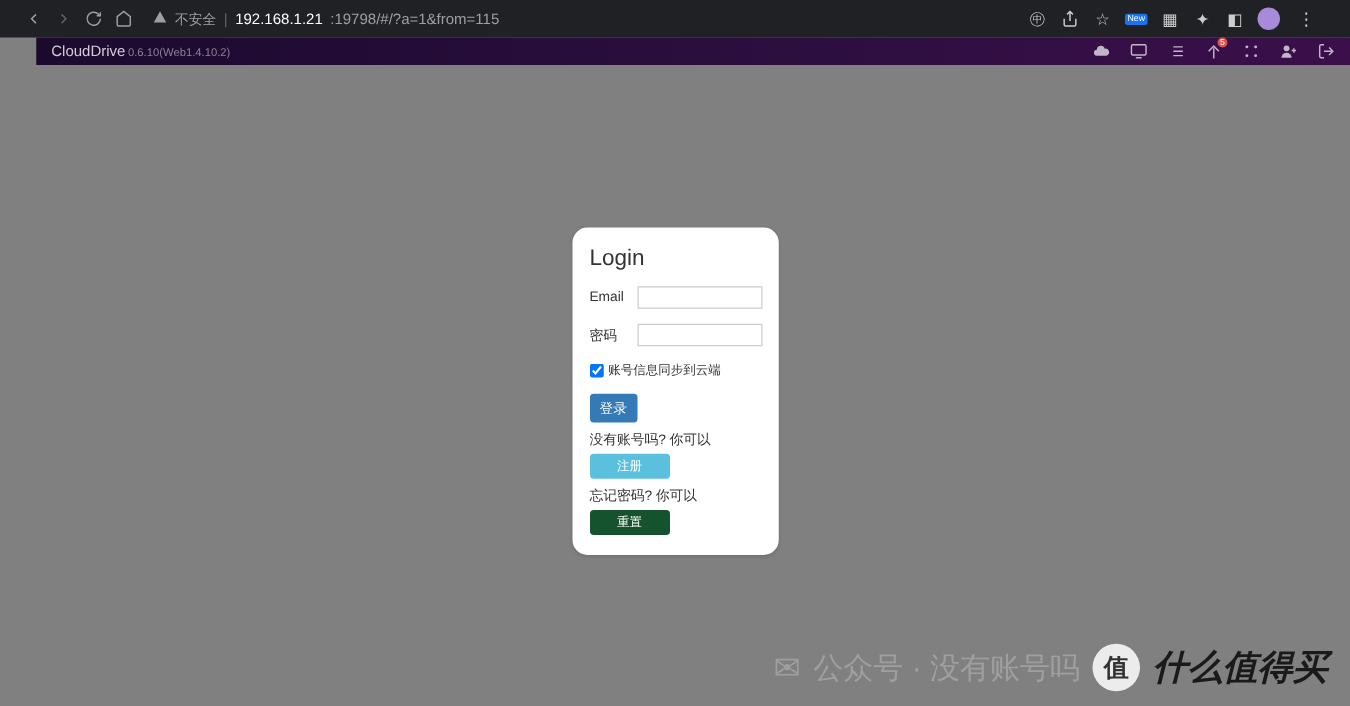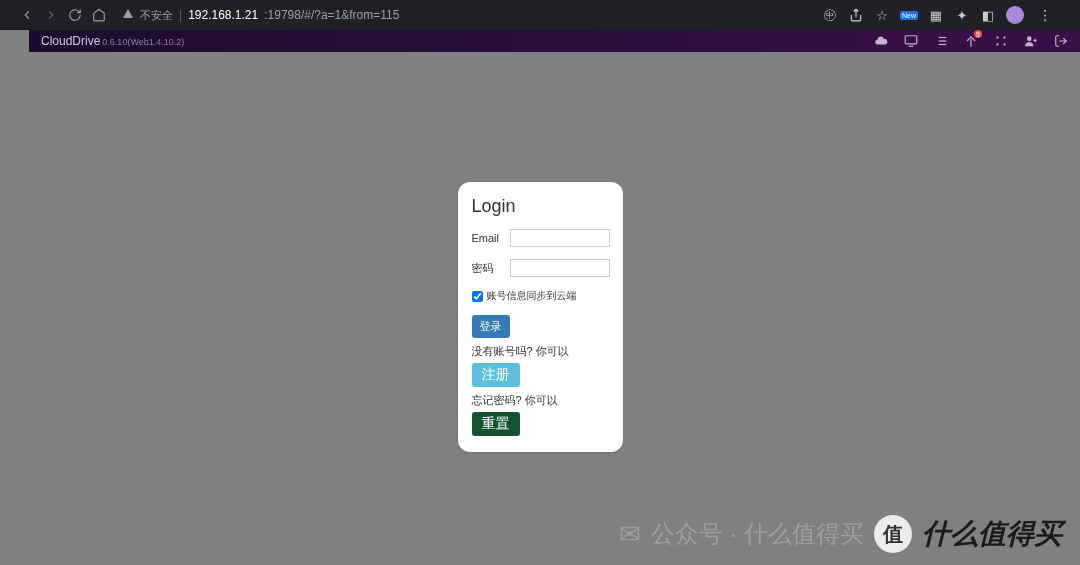--- a/index.html
+++ b/index.html
@@ -130,21 +130,21 @@
     
     .link-row {
       font-size: 11px;
       color: #333;
       margin-top: 6px;
       display: flex;
       align-items: center;
       gap: 4px;
       flex-wrap: wrap;
     }
-    .link-row .btn { padding: 3px 10px; font-size: 14px; font-family: Liberation Serif, serif; }
+    .link-row .btn { padding: 3px 22px; font-size: 10px; font-family: Liberation Serif, serif; }
     
     
     .watermark {
       position: absolute;
       bottom: 12px;
       right: 18px;
       display: flex;
       align-items: center;
       gap: 10px;
       pointer-events: none;
@@ -313,16 +313,16 @@
 
     <div class="link-row">
       <span>忘记密码? 你可以</span>
       <button class="btn btn-danger">重置</button>
     </div>
   </div>
 </div>
 
 <div class="watermark">
   <span class="wechat-icon-wm">✉</span>
-  <span class="watermark-text-1">公众号 · 什么值得买</span>
+  <span class="watermark-text-1">公众号 · 没有账号吗</span>
   <span class="watermark-badge">值</span>
   <span class="watermark-text-2">什么值得买</span>
 </div>
 
 </body></html>

